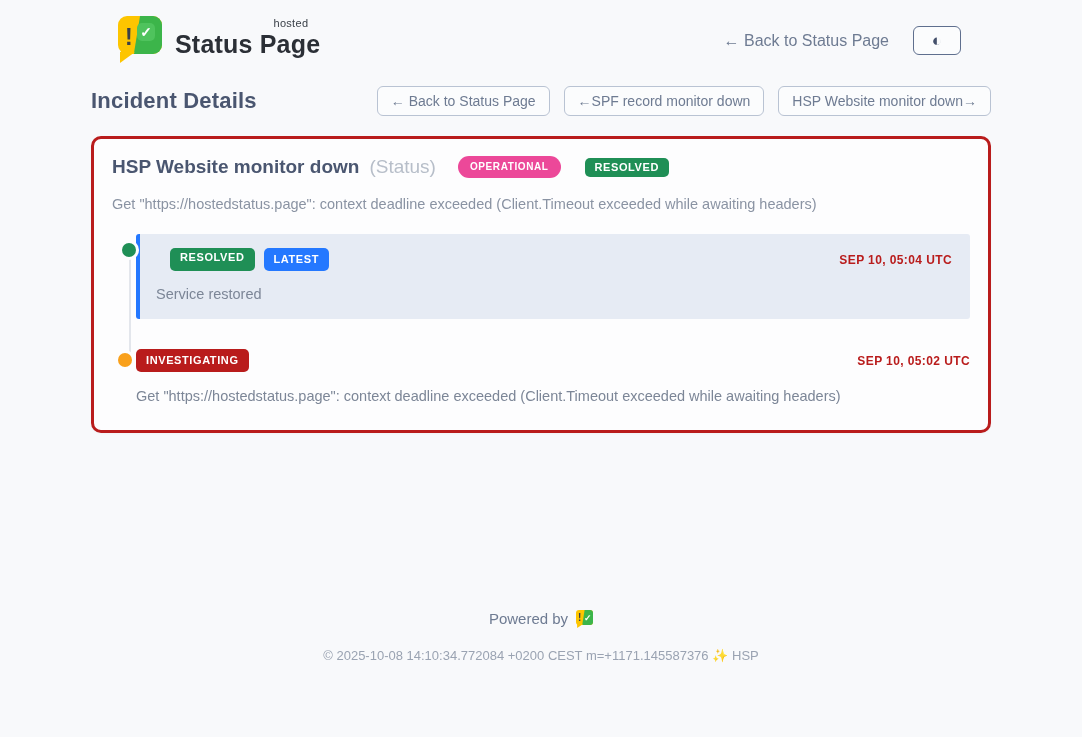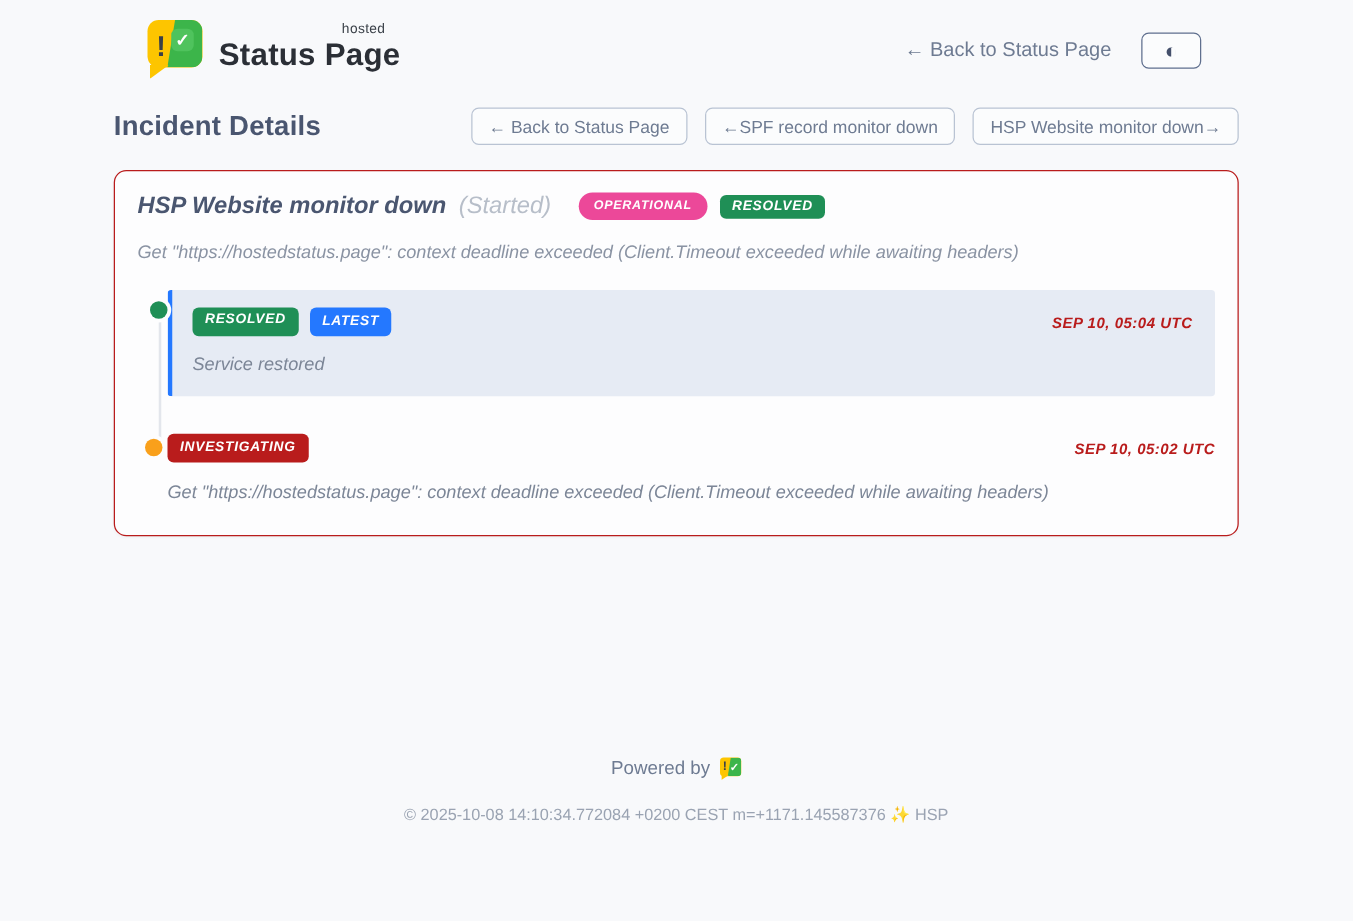--- a/index.html
+++ b/index.html
@@ -66,34 +66,33 @@
   .page-title { font-size: 22px; font-weight: bold; color: #4a5670; letter-spacing: 0.2px; }
   .nav-buttons { display: flex; gap: 14px; }
   .nav-btn {
     background: #fbfcfd; border: 1px solid #b9c3d3; border-radius: 6px;
     padding: 6px 13px; font-size: 14px; color: #6e7b92; cursor: pointer;
     font-family: "Liberation Sans", sans-serif; white-space: nowrap;
   }
 
   
   .card {
-    margin-top: 20px; background: #fdfdfe; border: 1px solid #b91c1c;
+    margin-top: 20px; background: #fdfdfe; border: 3px solid #b91c1c;
     border-radius: 10px; padding: 17px 18px 26px 18px;
     box-shadow: 0 1px 2px rgba(40,50,70,0.03);
-    font-style: italic;
   }
   .card-title-row { display: flex; align-items: center; gap: 10px; }
   .incident-title { font-size: 19px; font-weight: bold; color: #4a5670; }
   .incident-component { font-size: 19px; font-weight: normal; color: #b7bec9; }
   .badge {
     display: inline-block; color: #fff; font-weight: bold;
     font-size: 10px; letter-spacing: 0.6px; line-height: 1;
   }
   .badge-pill { background: #ec4899; border-radius: 999px; padding: 6px 12px; margin-left: 12px; }
-  .badge-resolved { background: #1f8f56; border-radius: 5px; padding: 4px 10px; font-size: 11px; }
+  .badge-resolved { background: #1f8f56; border-radius: 5px; padding: 4px 10px; font-size: 11px; margin-left: 14px; }
   .badge-latest { background: #2478ff; border-radius: 5px; padding: 6px 10px; font-size: 11px; }
   .badge-investigating { background: #b91c1c; border-radius: 5px; padding: 6px 10px; font-size: 11px; }
 
   .meta { margin-top: 9px; font-size: 13.5px; color: #7c8697; }
   .meta .meta-component { color: #555e70; font-weight: bold; }
   .description { margin-top: 18px; font-size: 14.5px; color: #8a93a3; }
 
   
   .timeline { position: relative; margin-top: 22px; padding-left: 24px; }
   .vline { position: absolute; left: 17px; top: 22px; width: 2px; height: 100px; background: #e3e6ec; }
@@ -167,21 +166,21 @@
     <div class="nav-buttons">
       <button class="nav-btn">← Back to Status Page</button>
       <button class="nav-btn">←SPF record monitor down</button>
       <button class="nav-btn">HSP Website monitor down→</button>
     </div>
   </div>
 
   <div class="card">
     <div class="card-title-row">
       <span class="incident-title">HSP Website monitor down</span>
-      <span class="incident-component">(Started)</span>
+      <span class="incident-component">(Status)</span>
       <span class="badge badge-pill">OPERATIONAL</span>
       <span class="badge badge-resolved">RESOLVED</span>
     </div>
     <div class="description">Get "https://hostedstatus.page": context deadline exceeded (Client.Timeout exceeded while awaiting headers)</div>
 
     <div class="timeline">
       <div class="vline"></div>
 
       <div class="t-entry t-entry-highlight">
         <span class="t-dot t-dot-green"></span>

